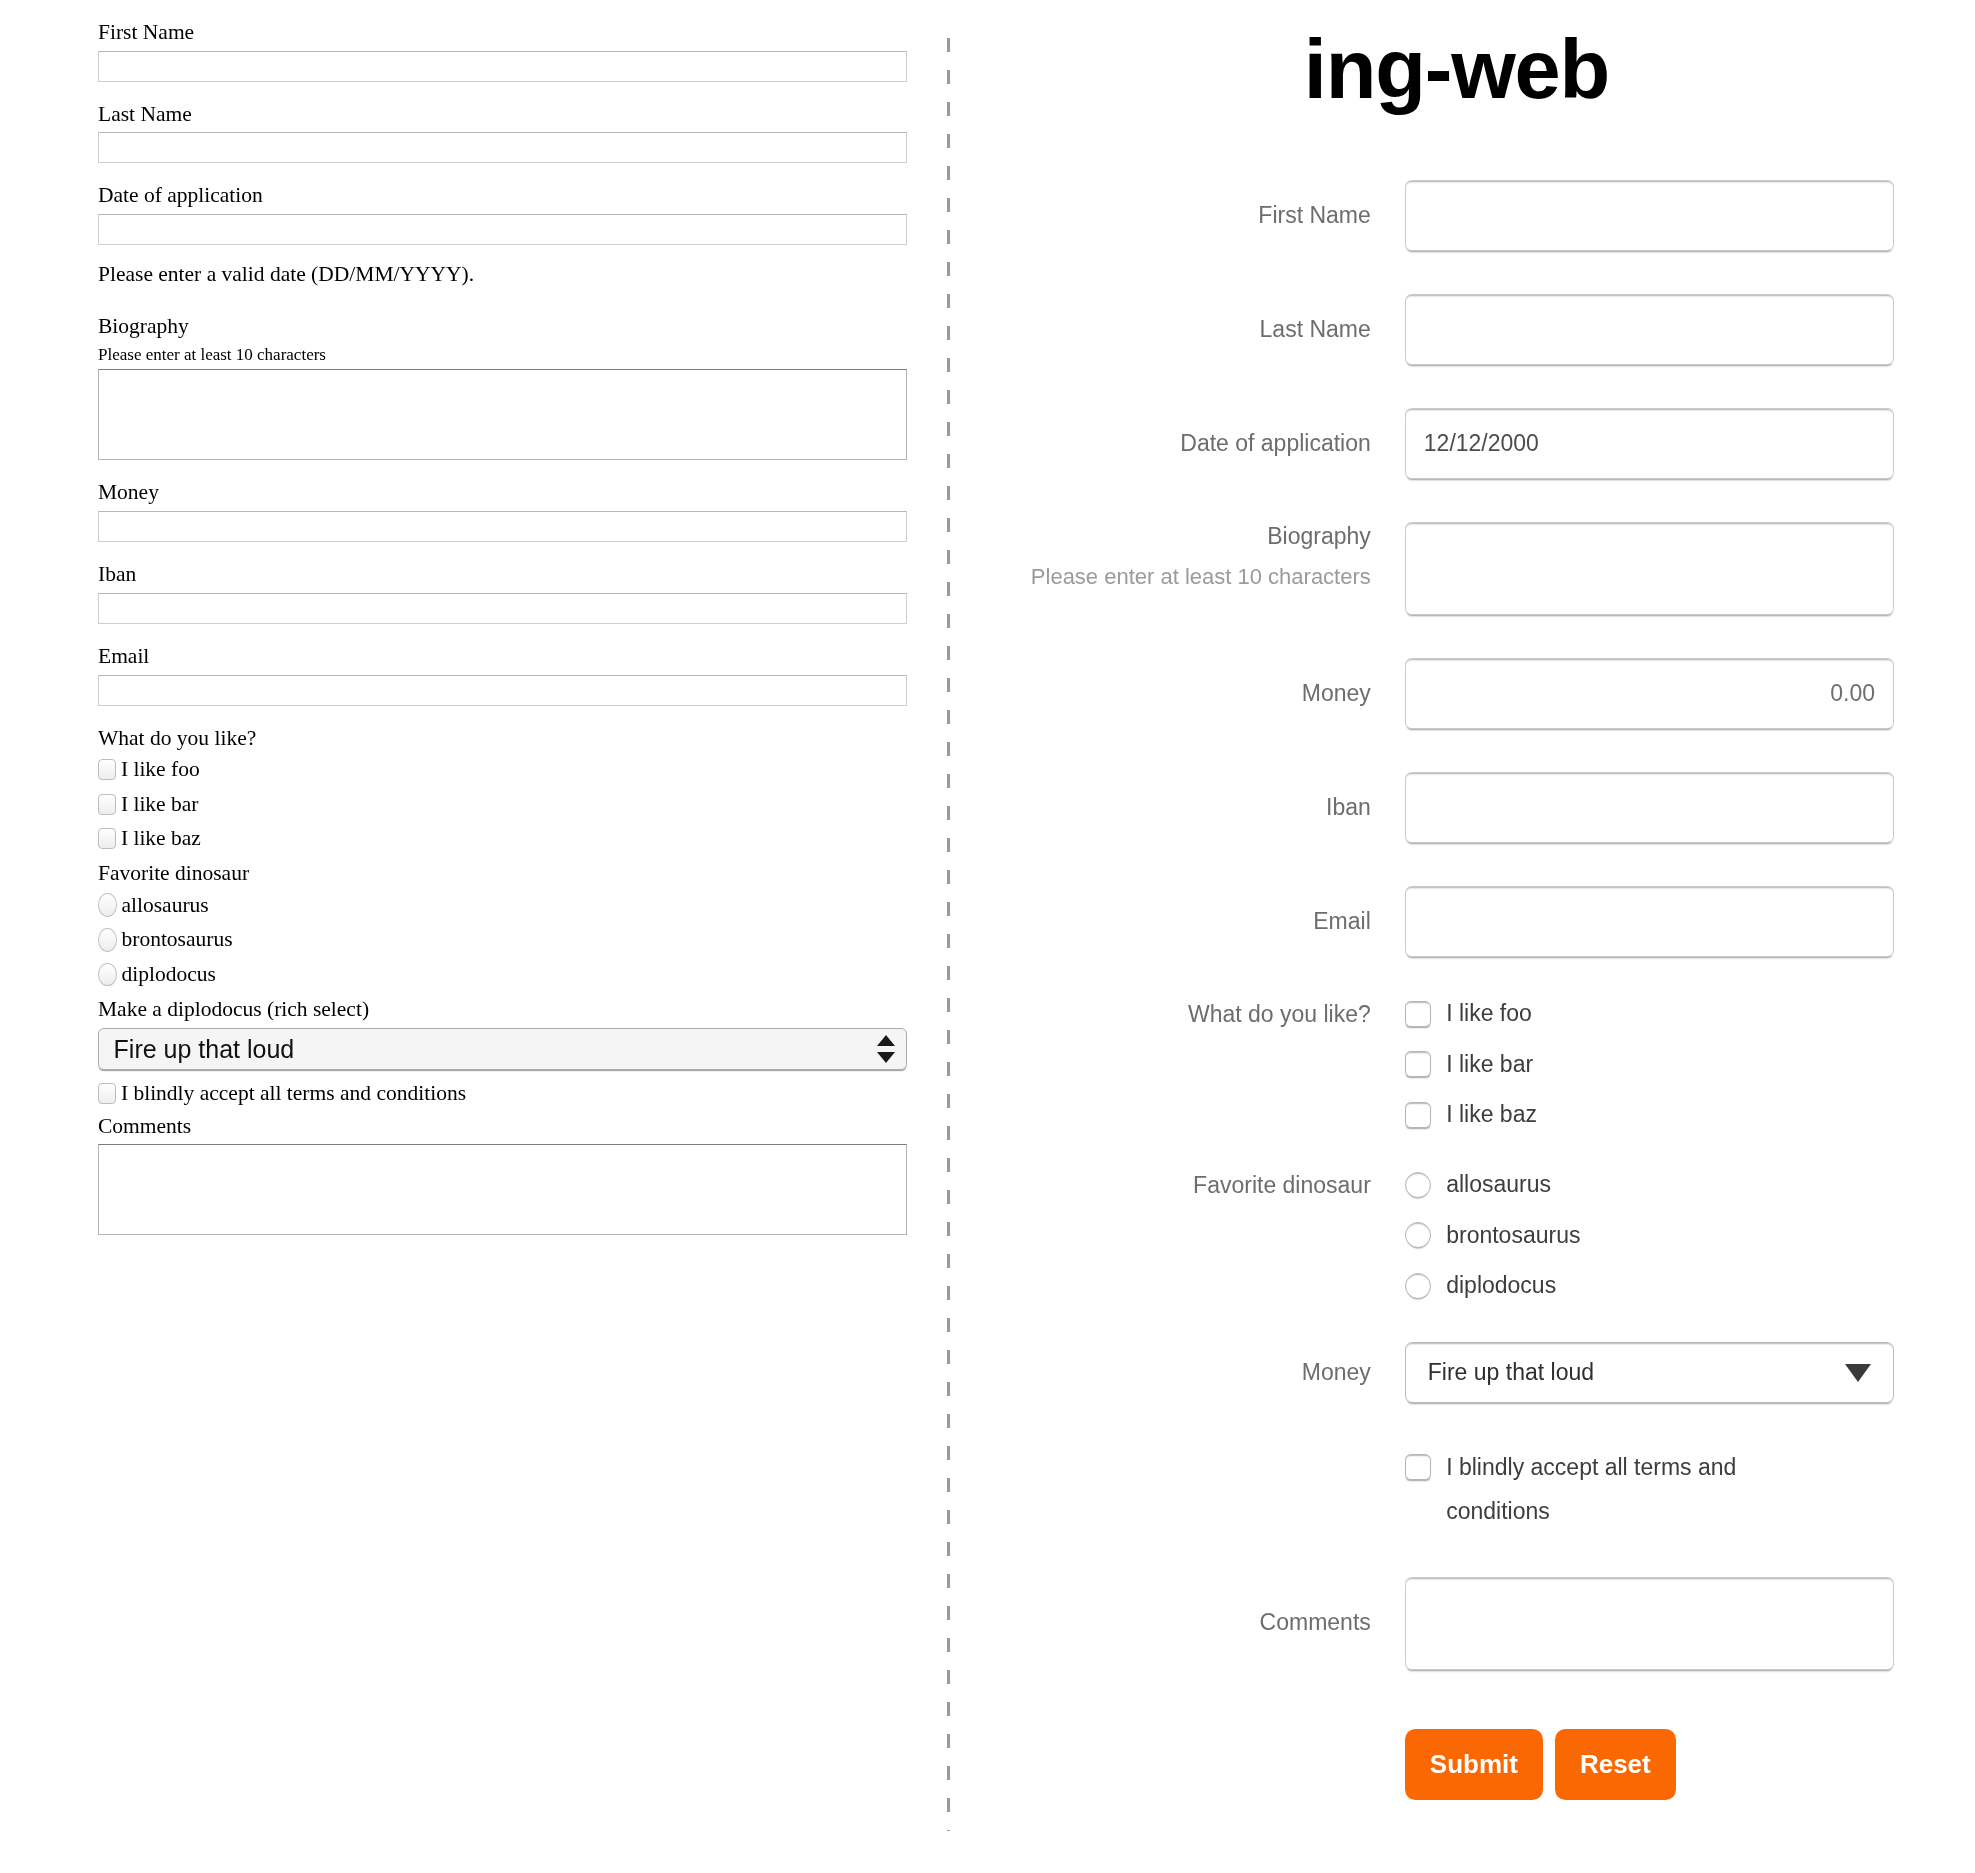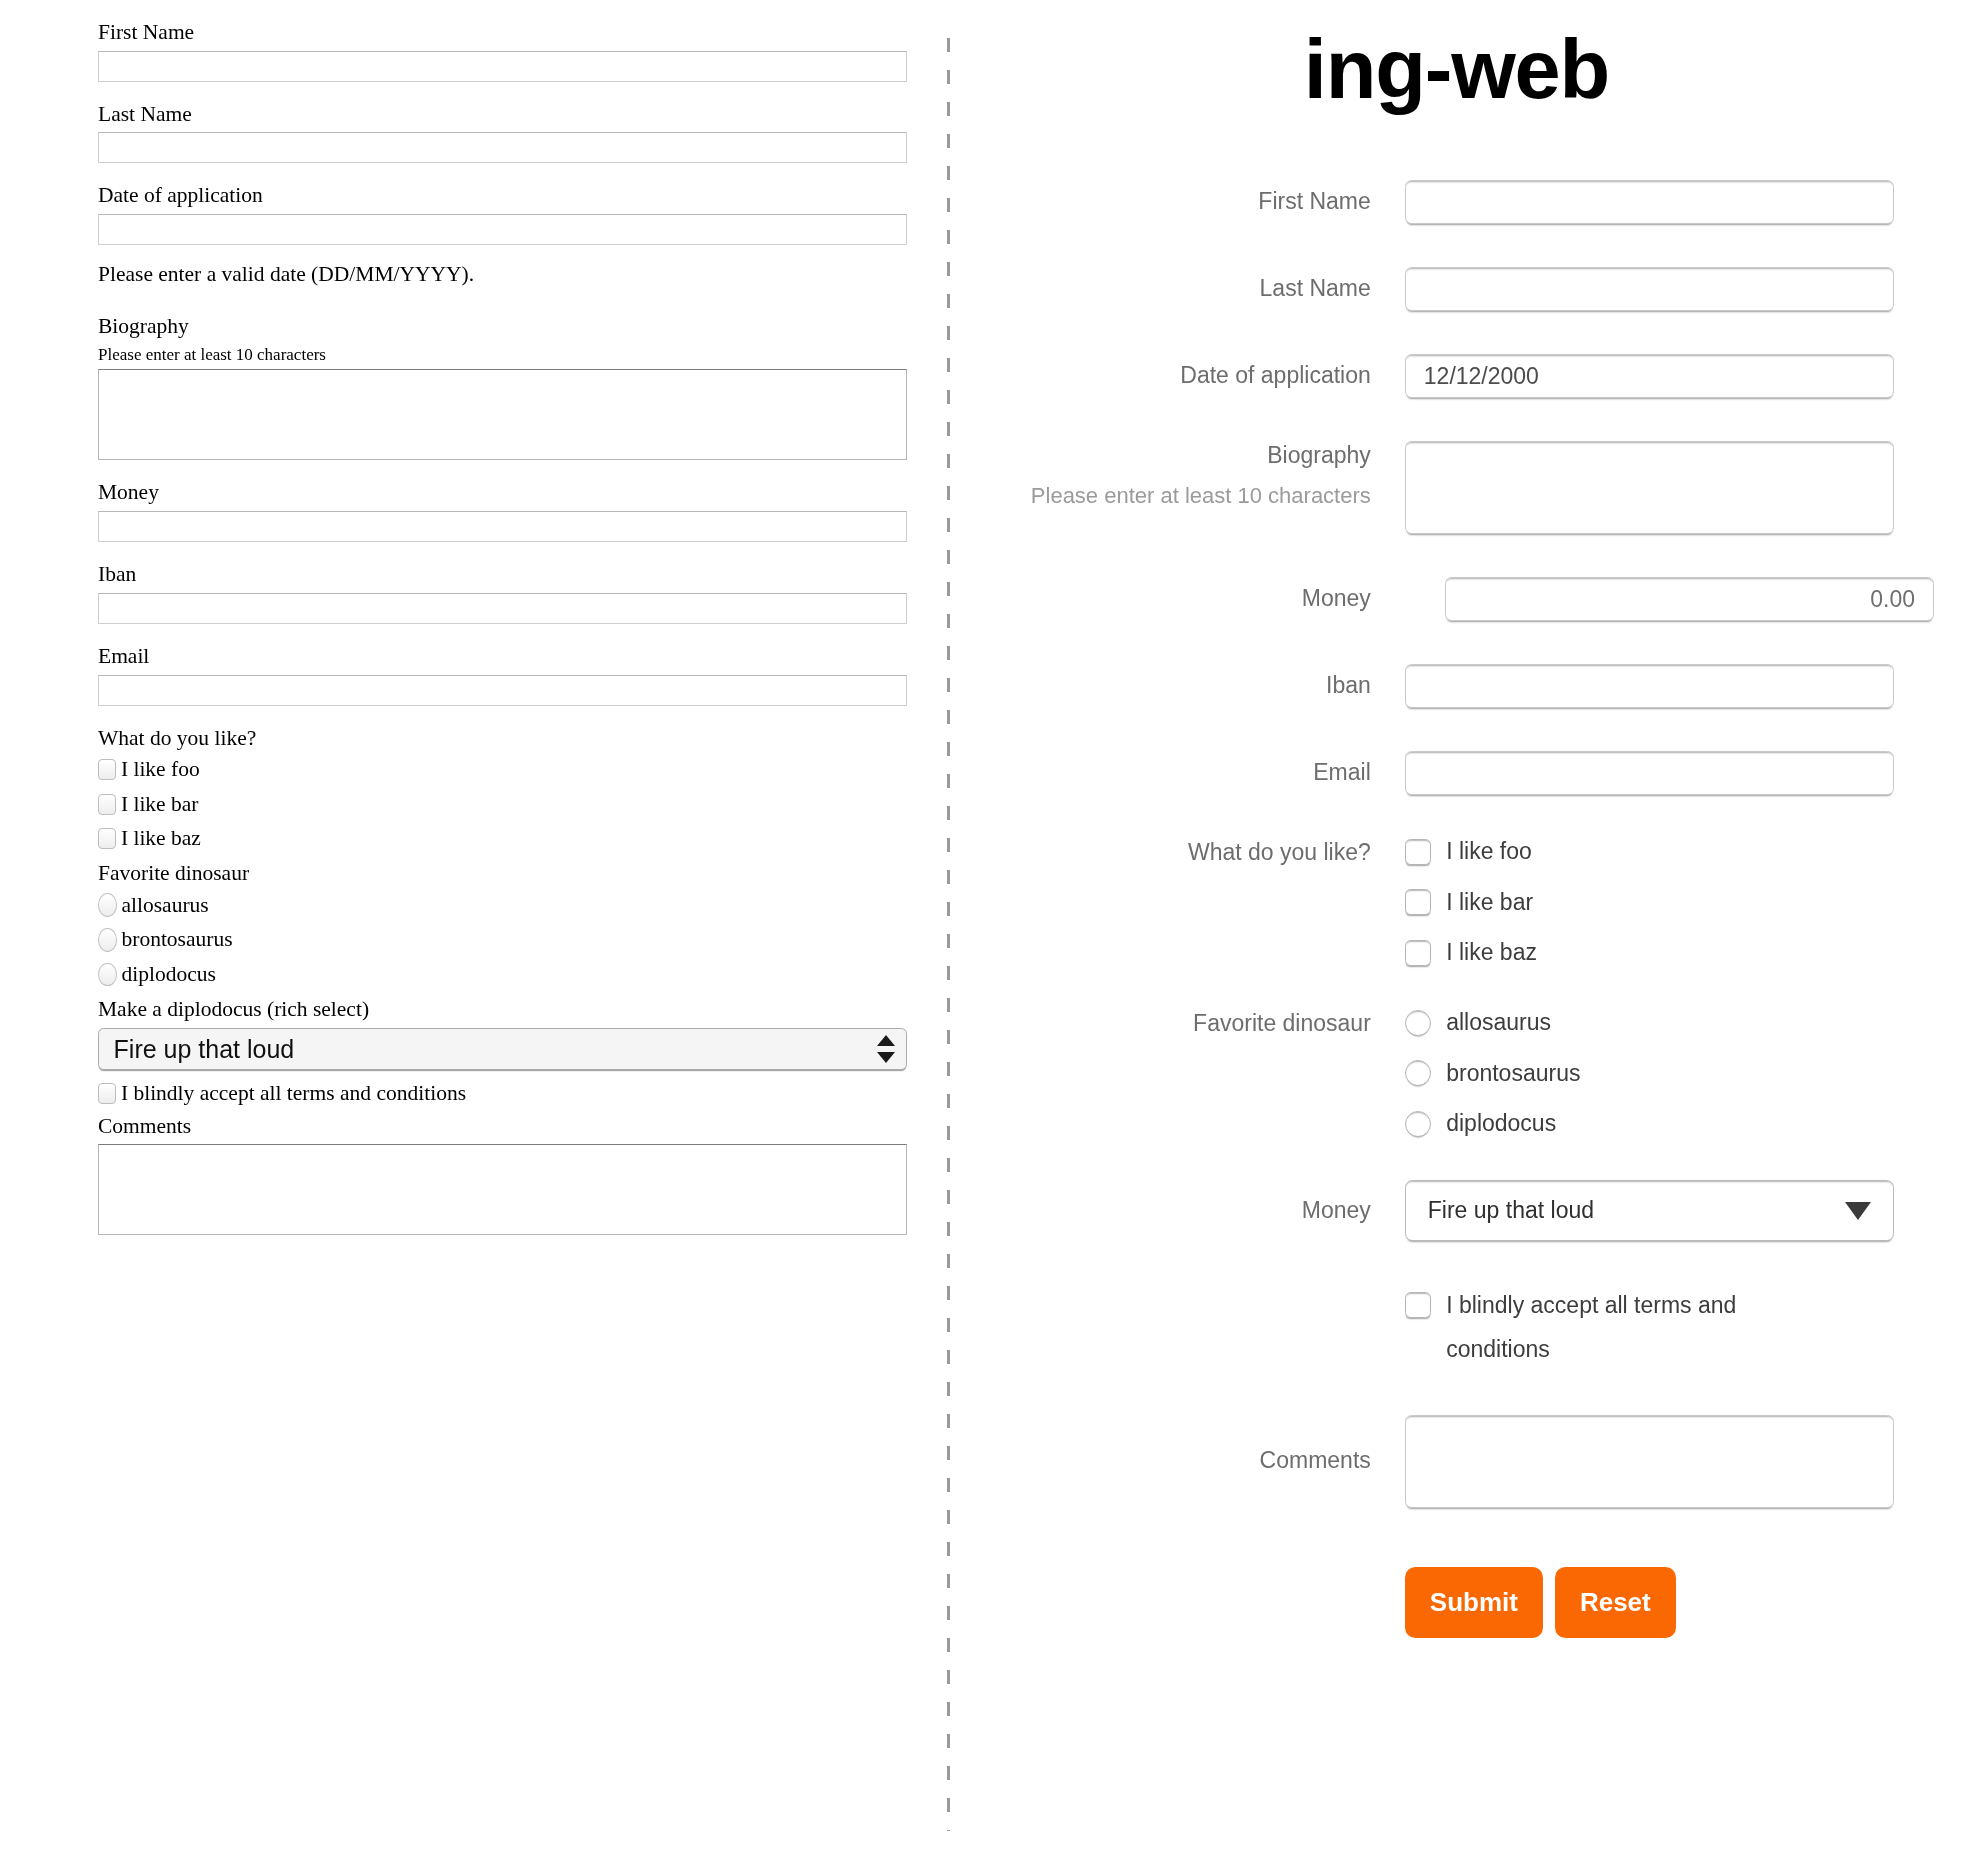--- a/index.html
+++ b/index.html
@@ -112,28 +112,28 @@
   .r-row.center { align-items: center; }
   .r-row.top { align-items: flex-start; }
   .r-label-col {
     flex: none; width: 455px; box-sizing: border-box;
     padding-right: 34px; text-align: right;
     font-size: 23px; color: #6d6d6d; line-height: 1.3;
   }
   .r-helper { font-size: 22px; color: #9b9b9b; margin-top: 11.3px; }
   .r-field-col { flex: 1 1 auto; min-width: 0; }
   .r-input {
-    display: block; width: 100%; height: 44px; box-sizing: border-box;
+    display: block; width: 100%; height: 71px; box-sizing: border-box;
     border: 1.6px solid #c9c9c9; border-radius: 6.5px;
     background: #fff; color: #4c4c4c;
     font-family: "Liberation Sans", sans-serif; font-size: 23px;
     padding: 0 18px;
     box-shadow: inset 0 2.8px 2px -2px #9e9e9e, 0 2.8px 2px -2px #9e9e9e;
   }
-  .r-input.money { text-align: right; color: #6f6f6f; margin-left: 40px; }
+  .r-input.money { text-align: right; color: #6f6f6f; }
   .r-textarea {
     display: block; width: 100%; height: 93px; box-sizing: border-box;
     border: 1.6px solid #c9c9c9; border-radius: 6.5px; resize: none;
     background: #fff; color: #4c4c4c;
     font-family: "Liberation Sans", sans-serif; font-size: 23px;
     padding: 12px 18px;
     box-shadow: inset 0 2.8px 2px -2px #9e9e9e, 0 2.8px 2px -2px #9e9e9e;
   }
   .r-opt { display: flex; align-items: center; margin-bottom: 23.5px; font-size: 23px; color: #3d3d3d; }
   .r-opt:last-child { margin-bottom: 0; }

